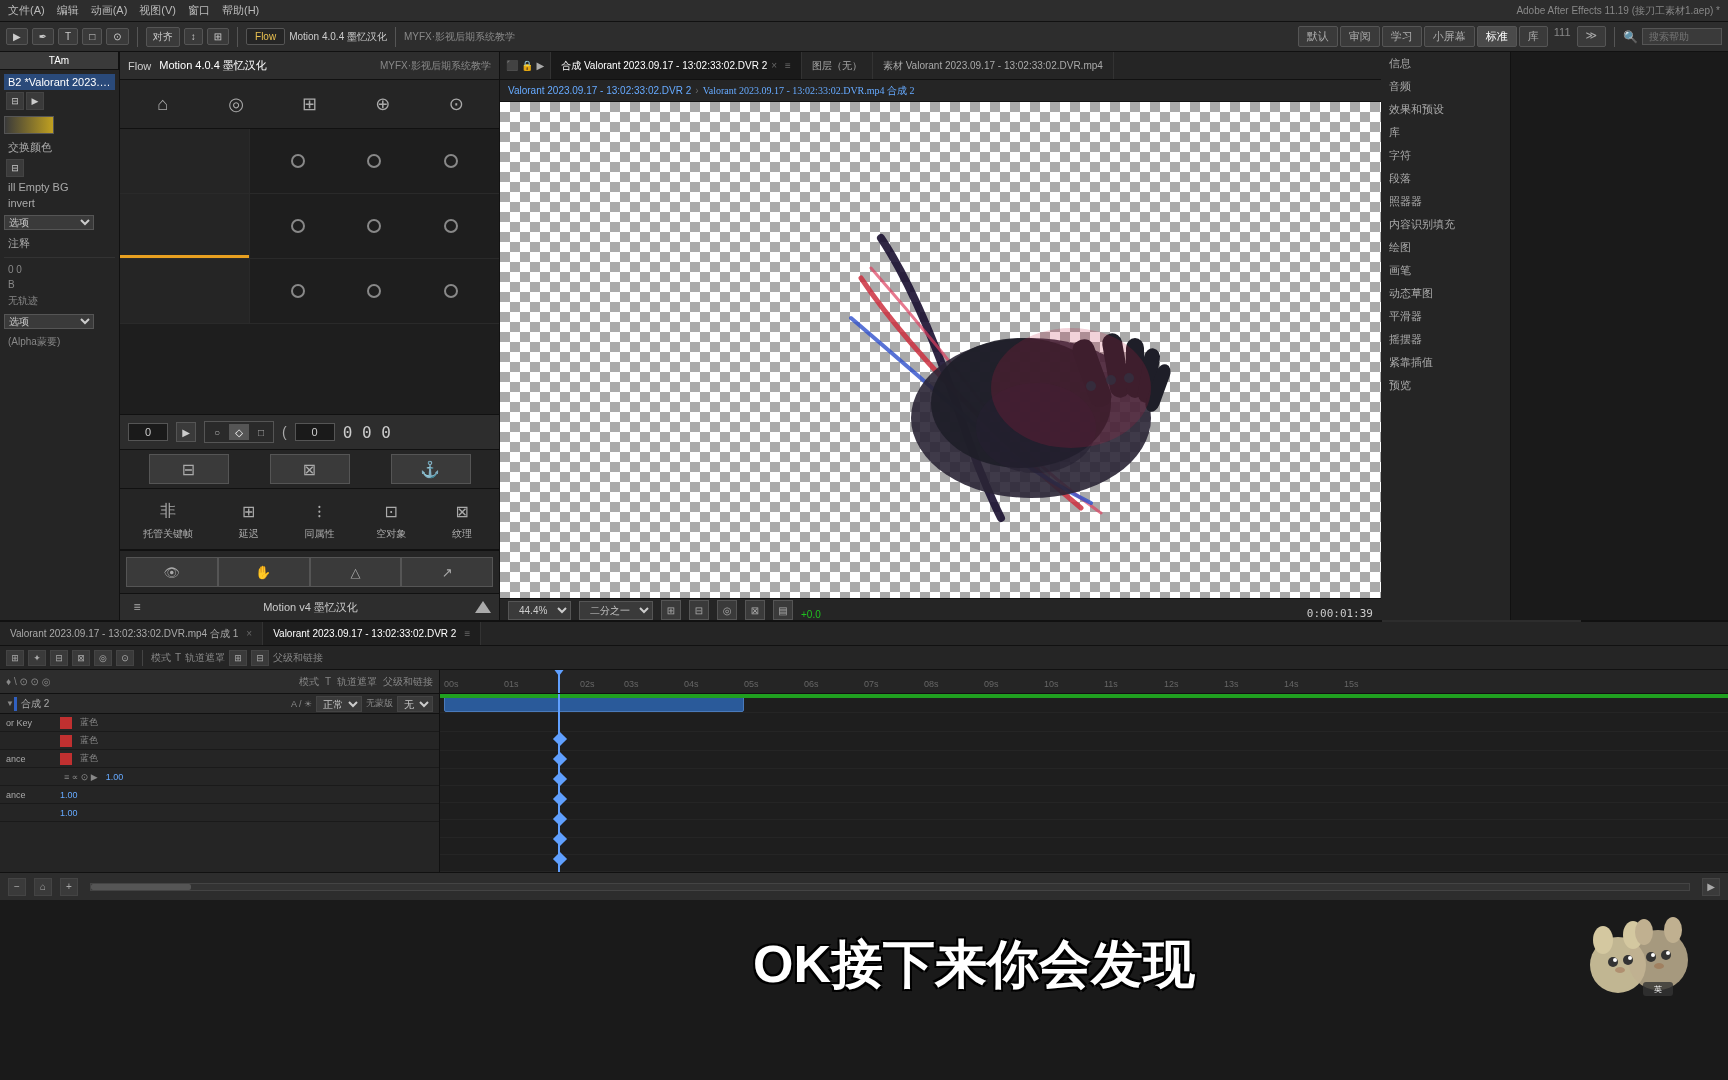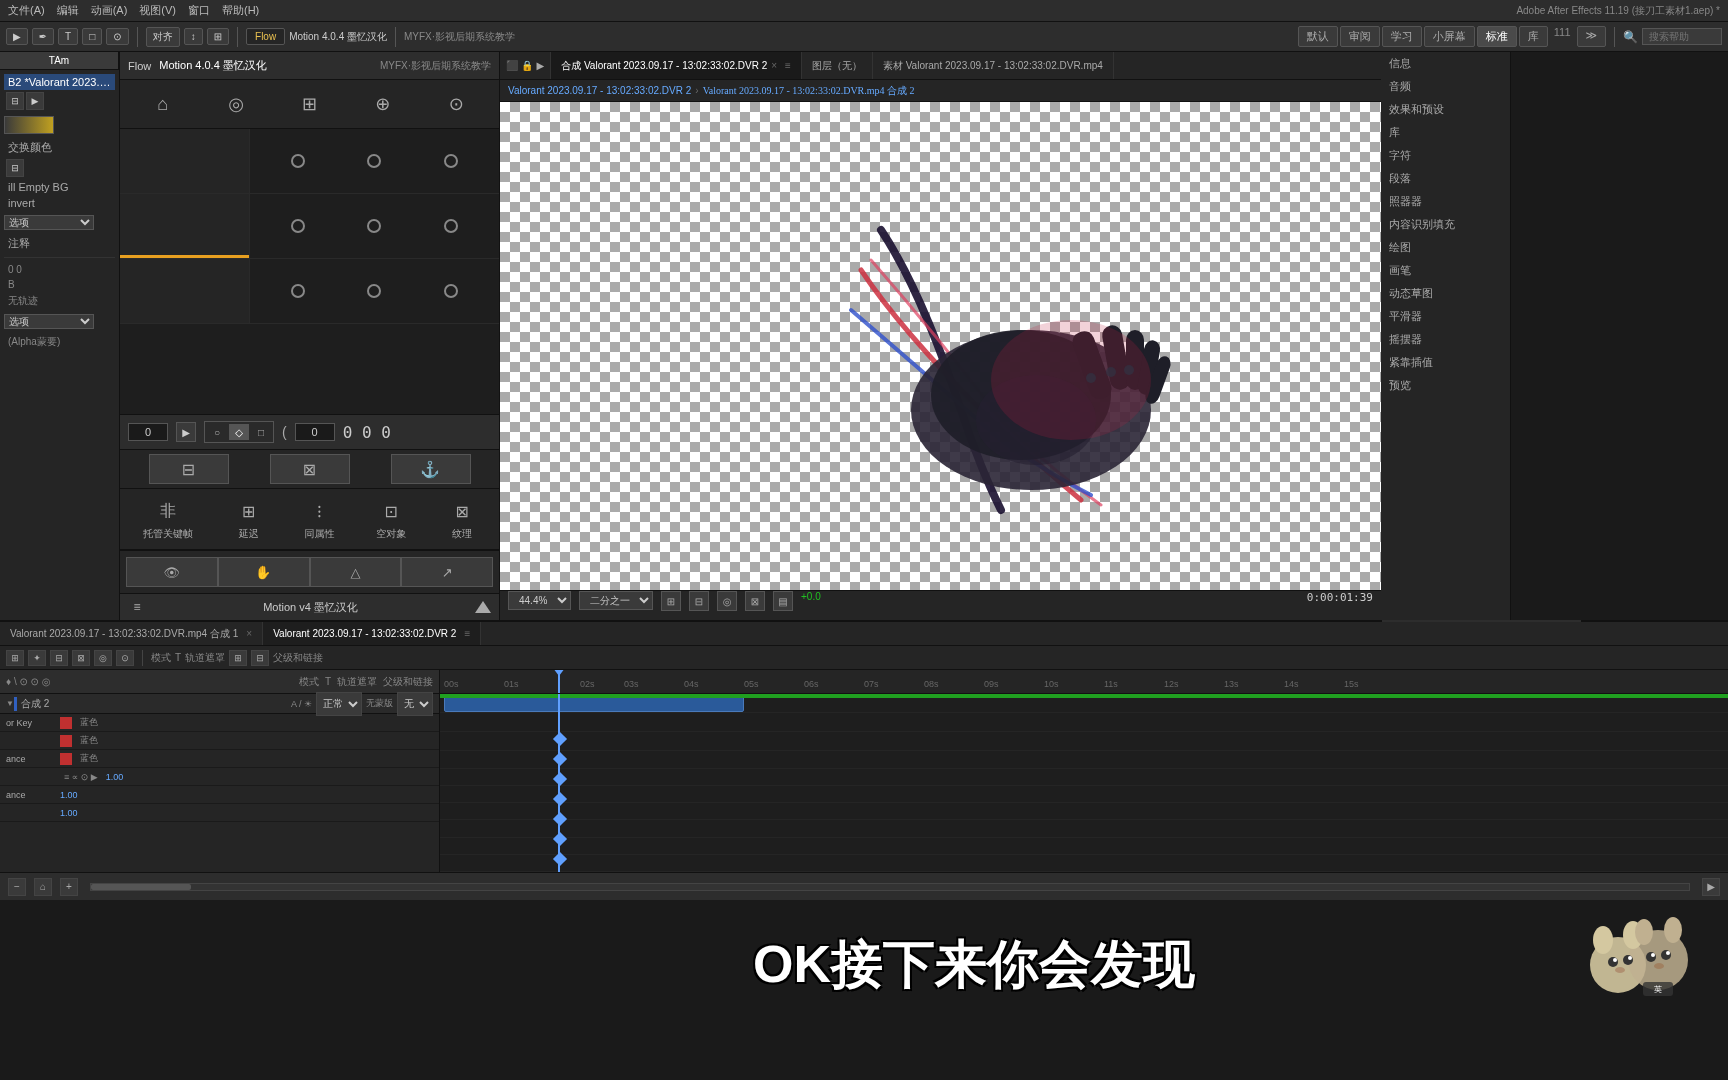--- a/index.html
+++ b/index.html
@@ -437,24 +437,24 @@
       height: 320px;
     }
     
     .hand-svg {
       width: 100%;
       height: 100%;
     }
 
     
     .preview-controls {
-      height: 30px;
-      background: #252525;
-      display: flex;
-      align-items: flex-start;
+      height: 22px;
+      background: #252525;
+      display: flex;
+      align-items: flex-end;
       padding: 0 8px;
       gap: 8px;
       border-top: 1px solid #111;
     }
     .pc-zoom {
       background: #3a3a3a;
       border: 1px solid #555;
       color: #ccc;
       font-size: 10px;
       padding: 2px 6px;
@@ -594,21 +594,21 @@
     .tl-label {
       font-size: 10px;
       color: #888;
     }
     .tl-select {
       background: #3a3a3a;
       border: 1px solid #444;
       color: #ccc;
       font-size: 10px;
       padding: 1px 2px;
-      height: 24px;
+      height: 16px;
     }
 
     .timeline-body {
       display: flex;
       flex: 1;
       overflow: hidden;
     }
     .timeline-left {
       width: 440px;
       background: #252525;

